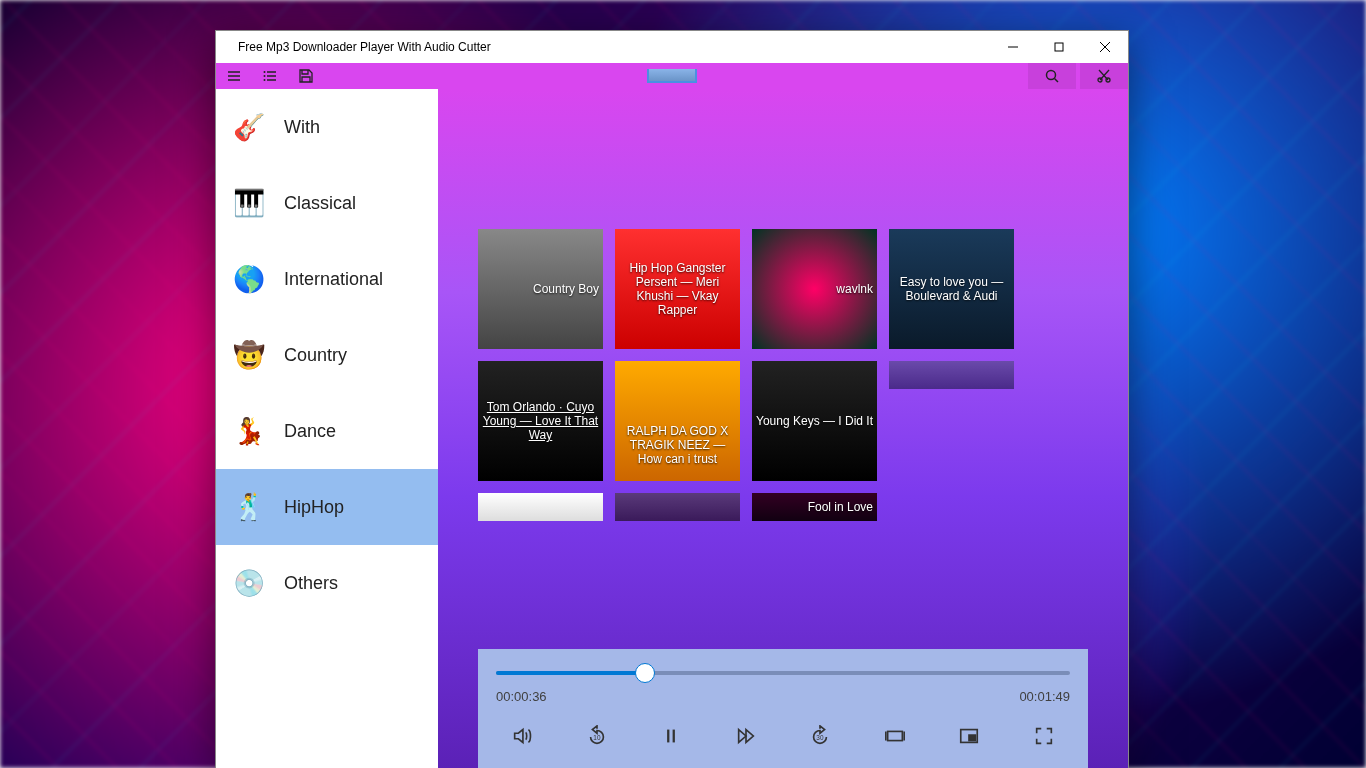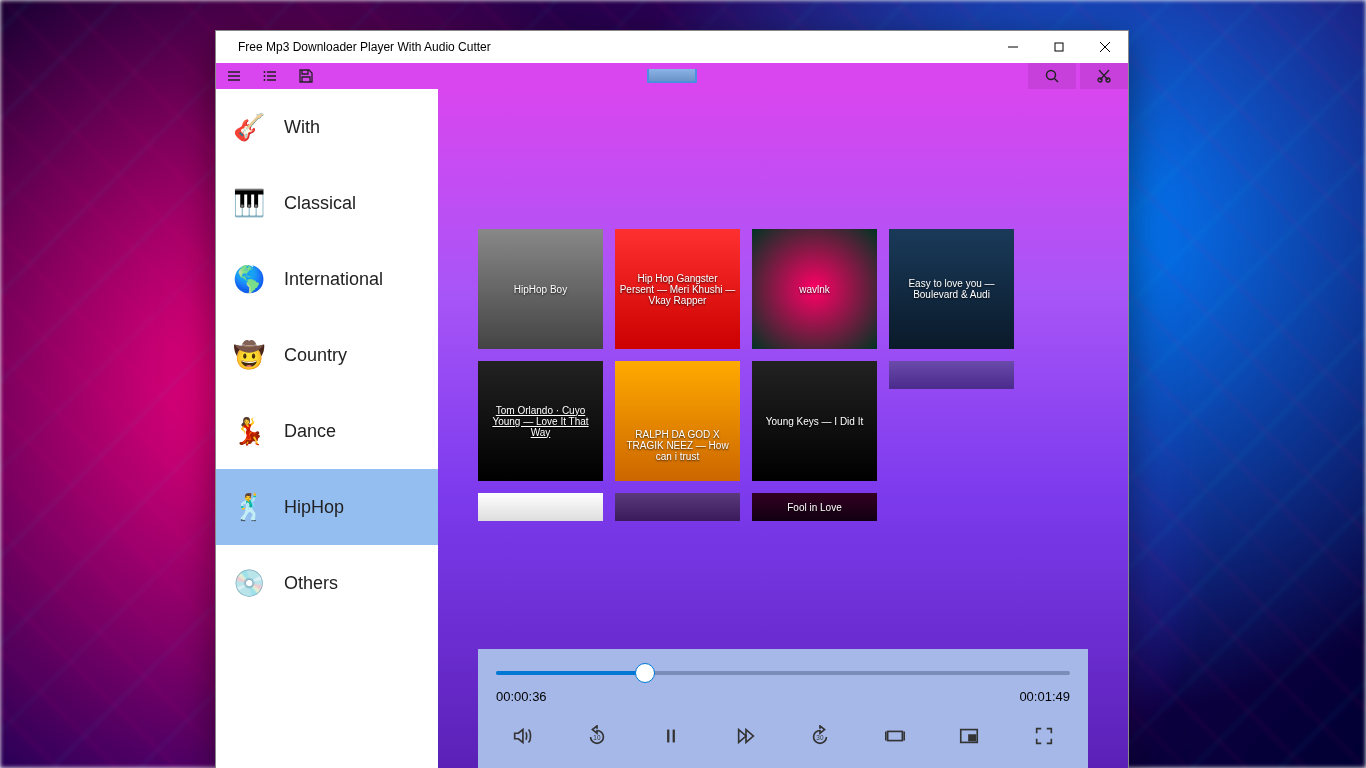--- a/index.html
+++ b/index.html
@@ -58,35 +58,35 @@
   display: flex; flex-direction: column;
 }
 .album-grid {
   padding: 140px 40px 20px 40px;
   display: grid; grid-template-columns: repeat(4, 125px); gap: 12px 12px;
   justify-content: start;
   align-content: start;
 }
 .album-cover {
   width: 125px; height: 120px; background: #222; cursor: pointer;
-  display: flex; align-items: center; justify-content: center;
-  font-size: 10px; color: #fff; text-align: center; overflow: hidden;
+  display: flex; align-items: center; justify-content: flex-end;
+  font-size: 12px; color: #fff; text-align: center; overflow: hidden;
   position: relative;
 }
 .album-cover.row3 { height: 28px; }
 .player-bar {
   position: absolute; bottom: 0; left: 40px; right: 40px;
   height: 120px; background: #a5b8e8;
   display: flex; flex-direction: column; padding: 12px 18px;
 }
 .progress-row { position: relative; height: 24px; }
 .progress-track { position: absolute; top: 10px; left: 0; right: 0; height: 4px; background: #7a8db8; border-radius: 2px; }
 .progress-fill { position: absolute; top: 10px; left: 0; height: 4px; background: #0078d4; border-radius: 2px; }
 .progress-thumb { position: absolute; top: 2px; width: 20px; height: 20px; background: #fff; border: 1px solid #0078d4; border-radius: 50%; transform: translateX(-50%); cursor: pointer; }
-.time-row { display: flex; justify-content: space-between; font-size: 13px; color: #000000; margin-top: 4px; }
+.time-row { display: flex; justify-content: space-between; font-size: 13px; color: #404040; margin-top: 4px; }
 .controls-row { display: flex; justify-content: space-between; align-items: center; margin-top: 14px; padding: 0 8px; }
 .control-btn { width: 36px; height: 36px; display: flex; align-items: center; justify-content: center; cursor: pointer; color: #333; }
 .control-btn svg { width: 22px; height: 22px; }
 </style>
 </head>
 <body>
 
 <div class="desktop-bg"></div>
 
 <div class="window">
@@ -183,21 +183,21 @@
           <span>HipHop</span>
         </div>
         <div class="sidebar-item">
           <div class="sidebar-icon">💿</div>
           <span>Others</span>
         </div>
       </div>
     <div class="main-area">
       <div class="album-grid" id="albums">
           <div class="album-cover" style="background: linear-gradient(rgb(136, 136, 136), rgb(68, 68, 68));">
-            <div style="padding: 4px; text-shadow: rgba(0, 0, 0, 0.8) 0px 1px 2px;">HipHop Boy</div>
+            <div style="padding: 4px; text-shadow: rgba(0, 0, 0, 0.8) 0px 1px 2px;">Country Boy</div>
           </div>
           <div class="album-cover" style="background: linear-gradient(rgb(255, 48, 48), rgb(204, 0, 0));">
             <div style="padding: 4px; text-shadow: rgba(0, 0, 0, 0.8) 0px 1px 2px;">Hip Hop Gangster Persent — Meri Khushi — Vkay Rapper</div>
           </div>
           <div class="album-cover" style="background: radial-gradient(circle, rgb(255, 0, 102), rgb(0, 51, 34));">
             <div style="padding: 4px; text-shadow: rgba(0, 0, 0, 0.8) 0px 1px 2px;">wavlnk</div>
           </div>
           <div class="album-cover" style="background: linear-gradient(rgb(26, 58, 90), rgb(10, 26, 42));">
             <div style="padding: 4px; text-shadow: rgba(0, 0, 0, 0.8) 0px 1px 2px;">Easy to love you — Boulevard &amp; Audi</div>
           </div>

